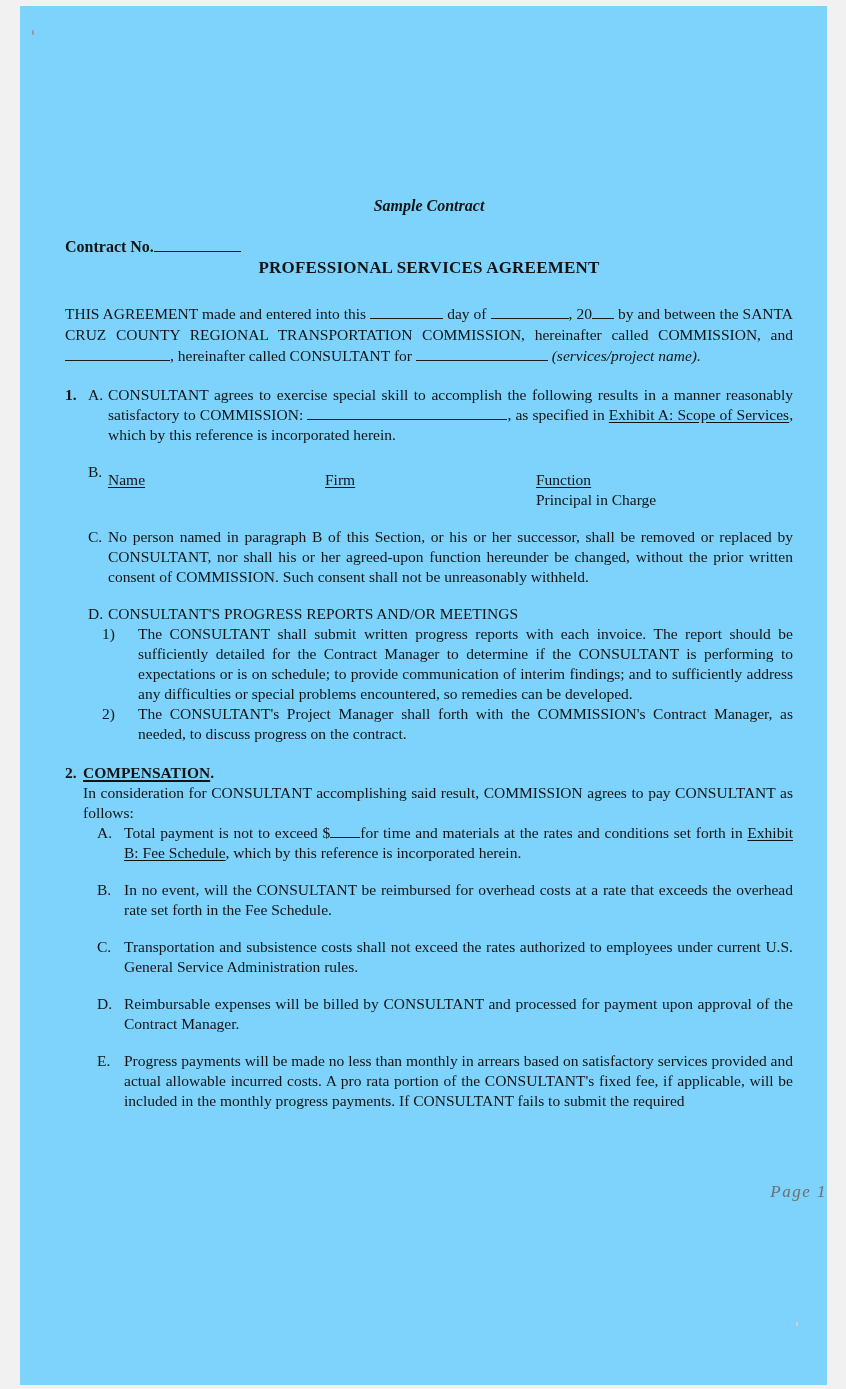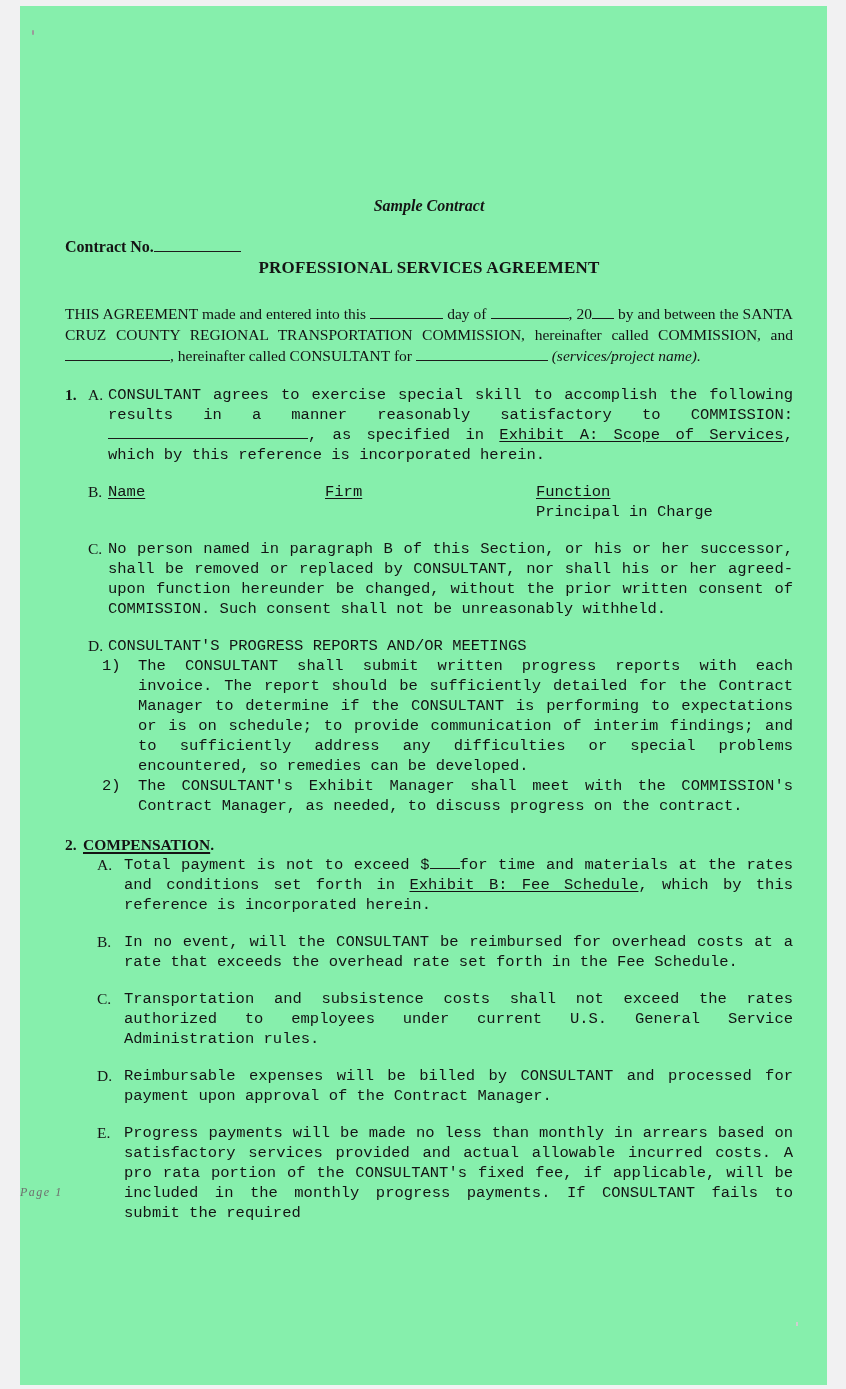--- a/index.html
+++ b/index.html
@@ -3,21 +3,21 @@
 <meta charset="utf-8">
 <style>
   html,body{margin:0;padding:0;background:#e9e9ea;}
   .canvas{
     position:relative;width:846px;height:1389px;background:#f1f1f2;
     font-family:"Liberation Serif","DejaVu Serif",serif;color:#141414;
     overflow:hidden;
   }
   .page{
     position:absolute;left:20px;top:6px;width:807px;height:1379px;
-    background:#86efac;box-sizing:border-box;
+    background:#7dd3fc;box-sizing:border-box;
     padding:190px 34px 0 45px;
     font-size:15.5px;line-height:20px;
   }
   .speck{position:absolute;left:12px;top:24px;width:2px;height:5px;background:#9a9a9a;border-radius:1px;}
   .speck2{position:absolute;left:776px;top:1316px;width:2px;height:4px;background:#cfcfcf;}
   .italic{font-style:italic;}
   .u{text-decoration:underline;text-underline-offset:2px;}
   .blank{display:inline-block;border-bottom:1.4px solid #1c1c1c;height:13px;vertical-align:baseline;}
   .w22{width:22px}.w30{width:30px}.w73{width:73px}.w78{width:78px}.w87{width:87px}
   .w105{width:105px}.w132{width:132px}.w200{width:200px}
@@ -29,38 +29,38 @@
   .intro{margin:25px 0 0 0;text-align:justify;line-height:21px;}
 
   .section{display:flex;margin-top:19px;}
   .sec-num{flex:none;width:18px;font-weight:bold;}
   .sec-body{flex:1;min-width:0;}
   .sec-title{font-weight:bold;}
   .sec-title .u{text-decoration-thickness:1.8px;}
 
   .item{display:flex;margin-top:17px;margin-left:5px;}
   .item-label{flex:none;width:20px;}
-  .item-text{flex:1;min-width:0;text-align:justify;font-family:Liberation Mono, monospace;}
+  .item-text{flex:1;min-width:0;text-align:justify;}
   .s2 .item{margin-left:14px;}
   .s2 .item-label{width:27px;}
   .s2-intro{text-align:justify;}
 
   .subitem{display:flex;margin-left:-6px;}
   .sub-label{flex:none;width:28px;}
   .sub-text{flex:1;min-width:0;text-align:justify;margin-left:8px;}
 
-  .ptable{margin-top:0;}
+  .ptable{margin-top:8px;}
   .prow{display:flex;}
   .pc1{flex:none;width:217px;}
   .pc2{flex:none;width:211px;}
   .pc3{flex:1;}
 
   .footer{
-    position:absolute;top:1176px;left:0;width:100%;text-align:left;
-    font-style:italic;color:#6f6f6f;font-size:12px;letter-spacing:1.5px;
+    position:absolute;top:1176px;left:0;width:100%;text-align:right;
+    font-style:italic;color:#6f6f6f;font-size:17px;letter-spacing:1.5px;
   }
 </style>
 </head>
 <body>
 
 <div class="canvas">
   <div class="page">
     <div class="speck"></div>
     <div class="speck2"></div>
 
@@ -109,31 +109,32 @@
         <div class="item">
           <div class="item-label">D.</div>
           <div class="item-text">
             <div>CONSULTANT'S PROGRESS REPORTS AND/OR MEETINGS</div>
             <div class="subitem">
               <div class="sub-label">1)</div>
               <div class="sub-text">The CONSULTANT shall submit written progress reports with each invoice. The report should be sufficiently detailed for the Contract Manager to determine if the CONSULTANT is performing to expectations or is on schedule; to provide communication of interim findings; and to sufficiently address any difficulties or special problems encountered, so remedies can be developed.</div>
             </div>
             <div class="subitem">
               <div class="sub-label">2)</div>
-              <div class="sub-text">The CONSULTANT's Exhibit Manager shall meet with the COMMISSION's Contract Manager, as needed, to discuss progress on the contract.</div>
+              <div class="sub-text">The CONSULTANT's Project Manager shall forth with the COMMISSION's Contract Manager, as needed, to discuss progress on the contract.</div>
             </div>
           </div>
         </div>
       </div>
     </div>
 
     <div class="section s2">
       <div class="sec-num">2.</div>
       <div class="sec-body">
         <div class="sec-title"><span class="u">COMPENSATION</span><span>.</span></div>
+        <div class="s2-intro">In consideration for CONSULTANT accomplishing said result, COMMISSION agrees to pay CONSULTANT as follows:</div>
 
         <div class="item" style="margin-top:0">
           <div class="item-label">A.</div>
           <div class="item-text"><span>Total payment is not to exceed $</span><span class="blank w30"></span><span>for time and materials at the rates and conditions set forth in </span><span class="u">Exhibit B: Fee Schedule</span><span>, which by this reference is incorporated herein.</span></div>
         </div>
 
         <div class="item">
           <div class="item-label">B.</div>
           <div class="item-text">In no event, will the CONSULTANT be reimbursed for overhead costs at a rate that exceeds the overhead rate set forth in the Fee Schedule.</div>
         </div>

